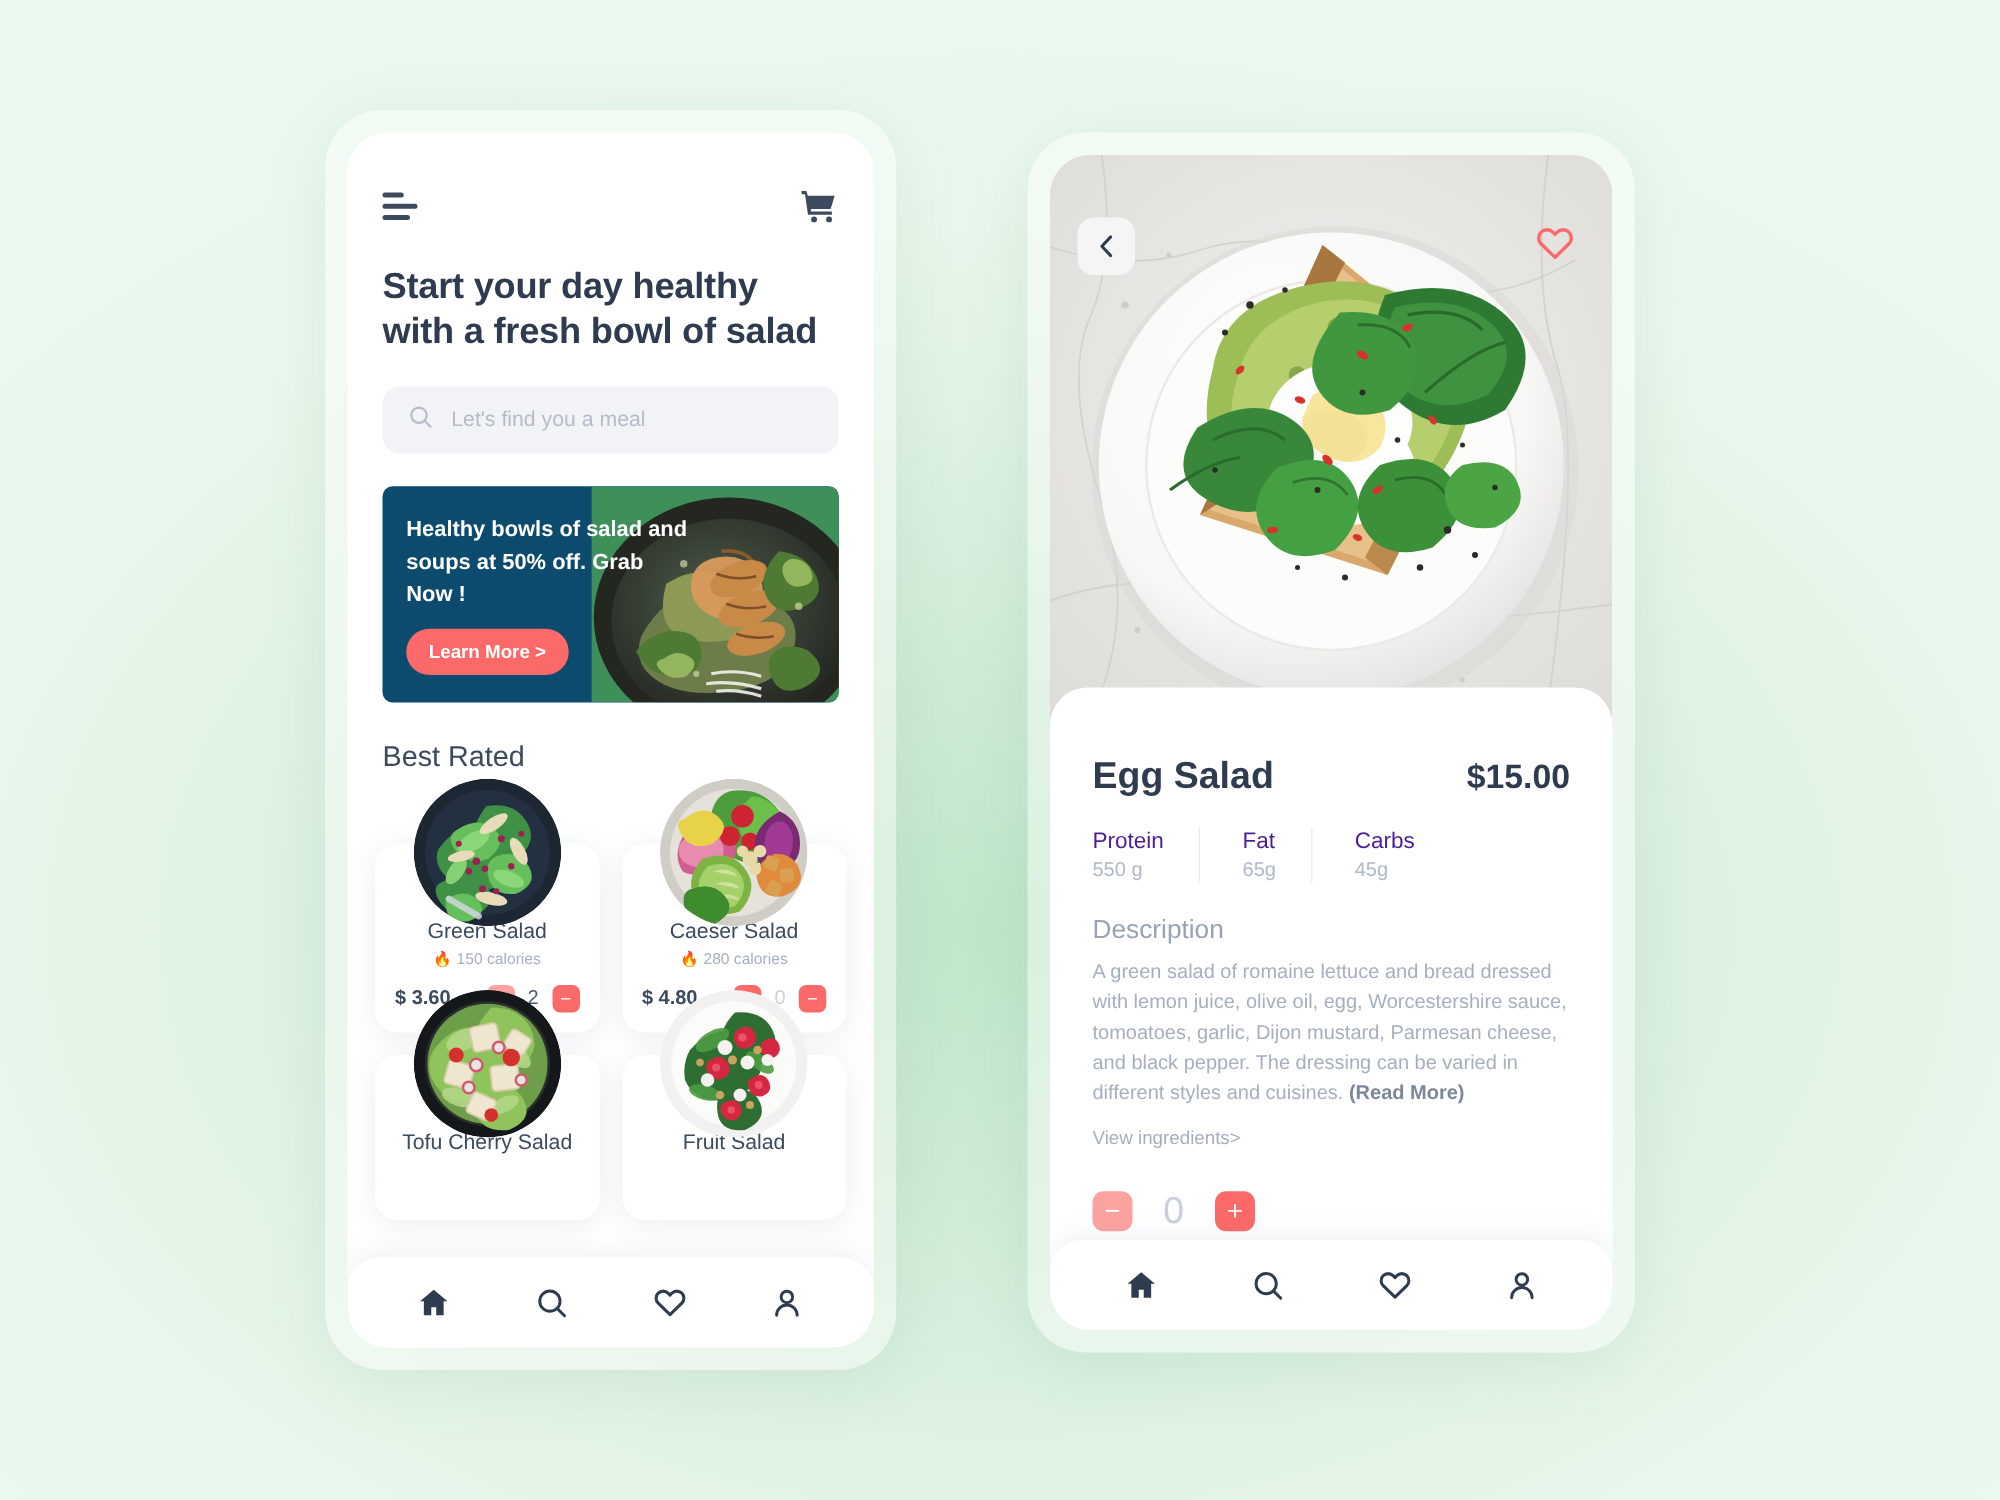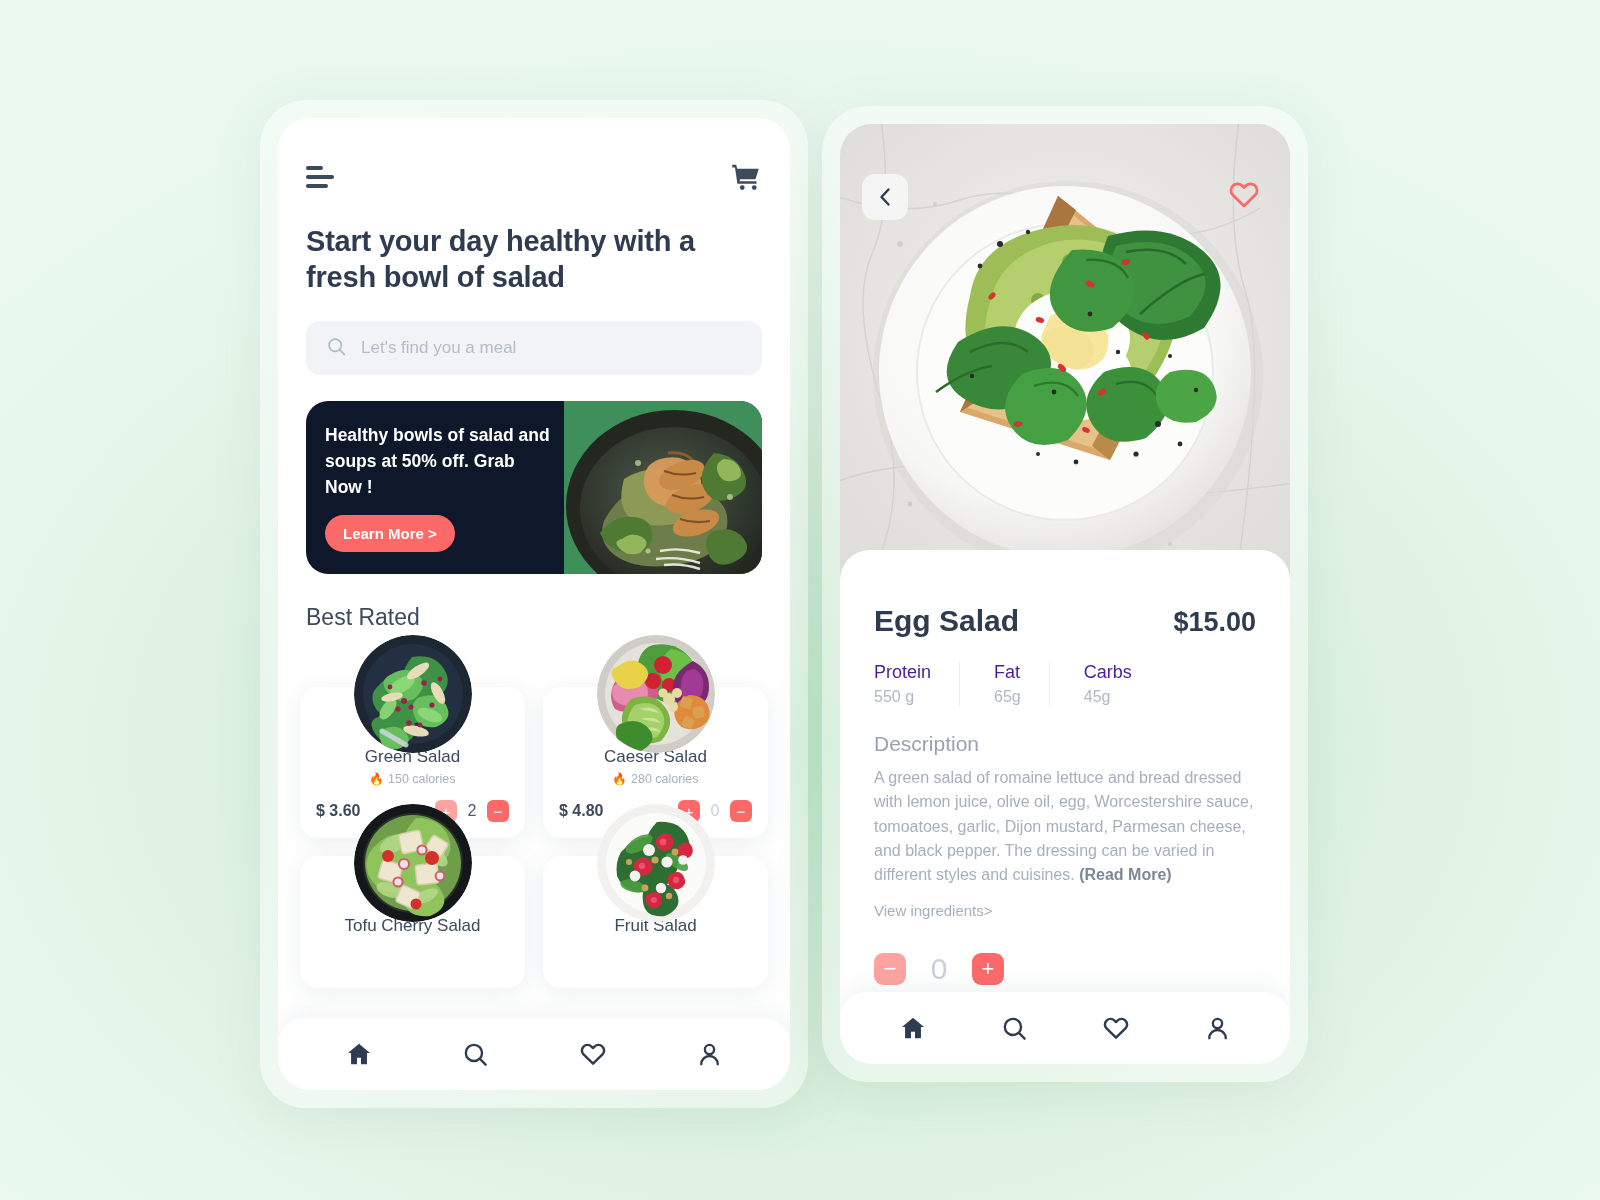--- a/index.html
+++ b/index.html
@@ -27,21 +27,21 @@
     box-shadow: 0 10px 50px rgba(90,140,105,0.10);
   }
   .screen {
     width: 100%;
     height: 100%;
     background: #FFFFFF;
     border-radius: 32px;
     overflow: hidden;
     position: relative;
   }
-  #phone-left  { left: 260px; top: 100px;  width: 548px; height: 1008px; }
+  #phone-left  { left: 260px; top: 88px;  width: 457px; height: 1008px; }
   #phone-right { left: 822px; top: 106px; width: 486px; height: 976px; }
 
   .topbar {
     display: flex; align-items: center; justify-content: space-between;
     padding: 44px 28px 0 28px;
   }
   .hamburger { width: 30px; display: flex; flex-direction: column; gap: 5px; cursor: pointer; }
   .hamburger i { display:block; height: 4px; border-radius: 2px; background: #3C4A5E; }
   .hamburger i:nth-child(1) { width: 17px; }
   .hamburger i:nth-child(2) { width: 28px; }
@@ -73,22 +73,22 @@
     font-family: "Liberation Sans", sans-serif;
     font-size: 17px; color: #9AA3B2; width: 100%;
   }
   .searchbar input::placeholder { color: #B4BCC9; }
 
   
   .promo {
     position: relative;
     margin: 26px 28px 0 28px;
     height: 173px;
-    border-radius: 22px;
-    background: #0f172a;
+    border-radius: 8px;
+    background: #0c4a6e;
     overflow: hidden;
   }
   .promo-copy {
     position: relative; z-index: 3;
     padding: 22px 0 0 19px;
     width: 250px;
   }
   .promo-copy h3 {
     font-size: 17.5px; line-height: 1.48; color: #FFFFFF; font-weight: bold;
   }

